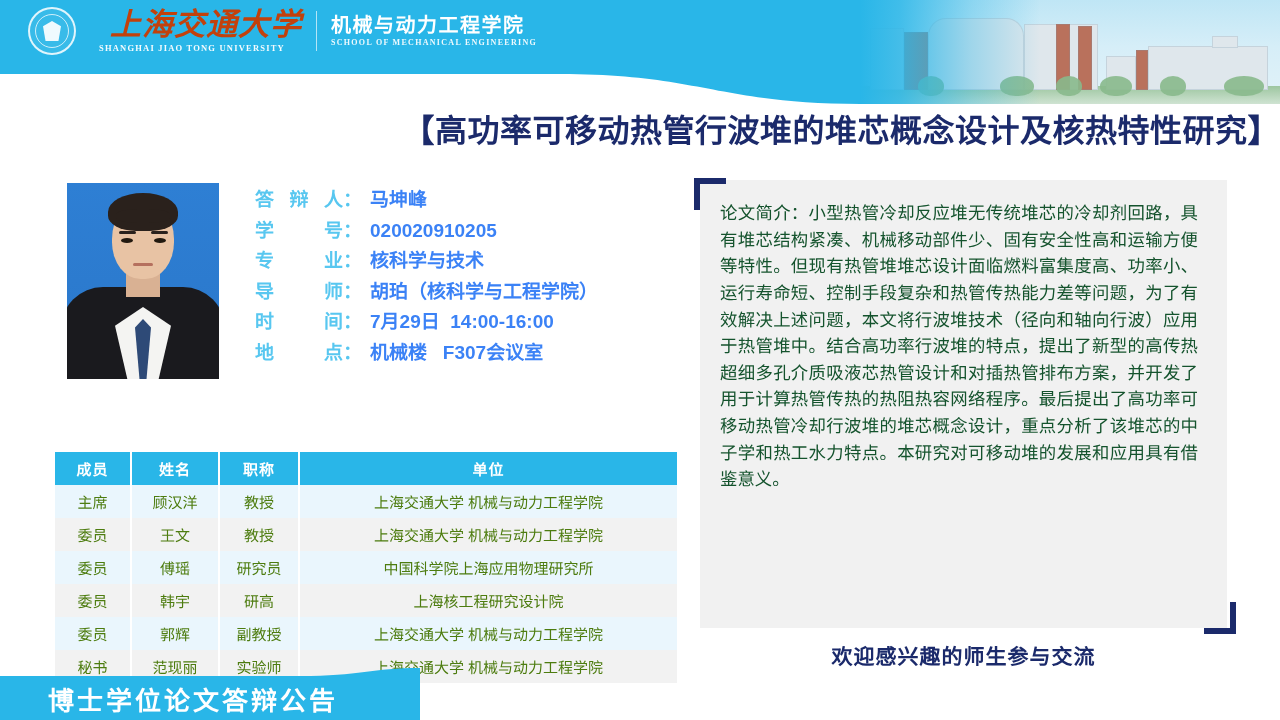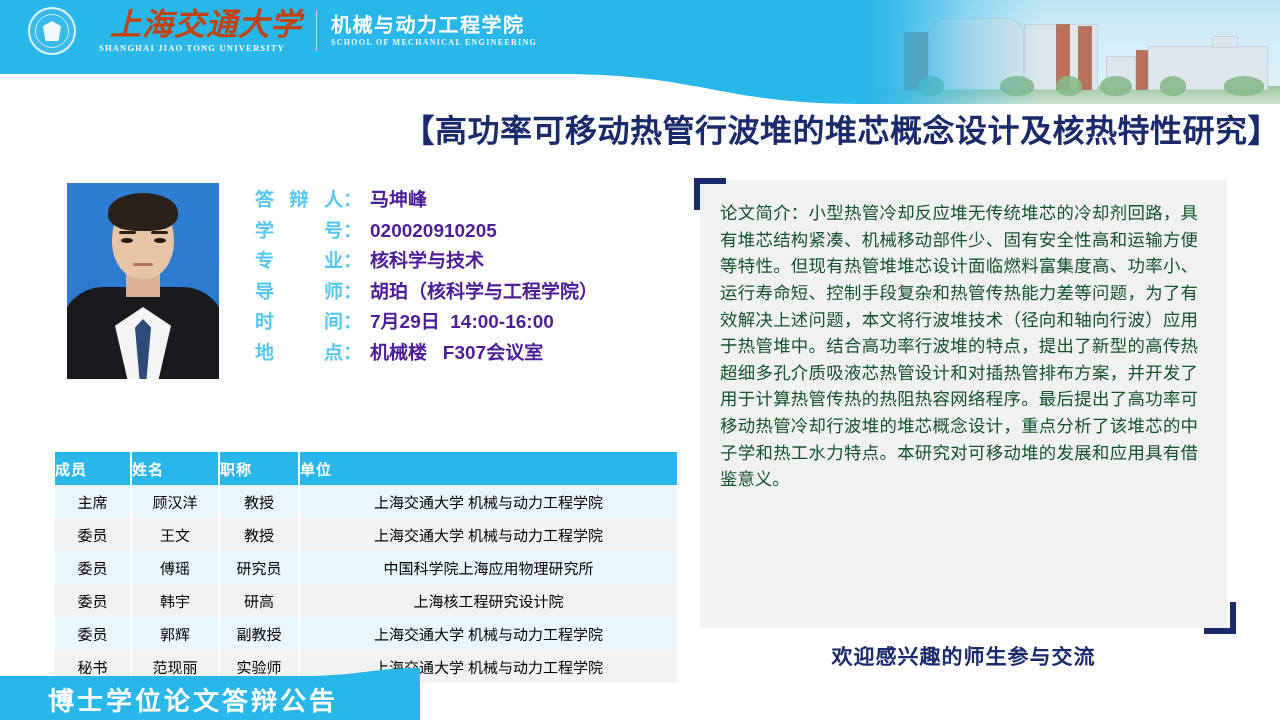--- a/index.html
+++ b/index.html
@@ -102,42 +102,42 @@
 
   
   .info{position:absolute;left:255px;top:184px;width:420px;}
   .info-row{display:flex;align-items:baseline;height:30.5px;}
   .info-label{
     width:88px;flex:0 0 88px;color:#58c7f0;font-size:19px;font-weight:700;
     display:flex;justify-content:space-between;
   }
   .info-label .lc{display:inline-block;}
   .info-colon{color:#58c7f0;font-size:19px;font-weight:700;margin:0 8px 0 0;}
-  .info-value{color:#4c1d95;font-size:19px;font-weight:700;white-space:pre;}
+  .info-value{color:#3b82f6;font-size:19px;font-weight:700;white-space:pre;}
 
   
   .pill{
     position:absolute;left:55px;top:405px;
     background:#1b2a6b;color:#fff;border-radius:18px;
     padding:6px 26px;font-size:17px;font-weight:700;letter-spacing:1px;
   }
 
   
   .tbl{
     position:absolute;left:55px;top:452px;width:622px;
     border-collapse:collapse;table-layout:fixed;
   }
   .tbl th{
     background:#29b6e8;color:#ffffff;font-size:15px;font-weight:700;
-    padding:6px 0;text-align:left;letter-spacing:1px;
+    padding:6px 0;text-align:center;letter-spacing:1px;
     border-right:2px solid #ffffff;
   }
   .tbl th:last-child{border-right:none;}
   .tbl td{
-    font-size:15px;color:#000000;text-align:center;padding:6px 0;
+    font-size:15px;color:#4d7c0f;text-align:center;padding:6px 0;
     border-right:2px solid #ffffff;
     font-family:"Liberation Sans","DejaVu Sans",sans-serif;
   }
   .tbl td:last-child{border-right:none;}
   .tbl tbody tr:nth-child(odd){background:#eaf6fd;}
   .tbl tbody tr:nth-child(even){background:#f2f2f2;}
   .col-a{width:76px;} .col-b{width:88px;} .col-c{width:80px;}
 
   
   .abs-panel{

